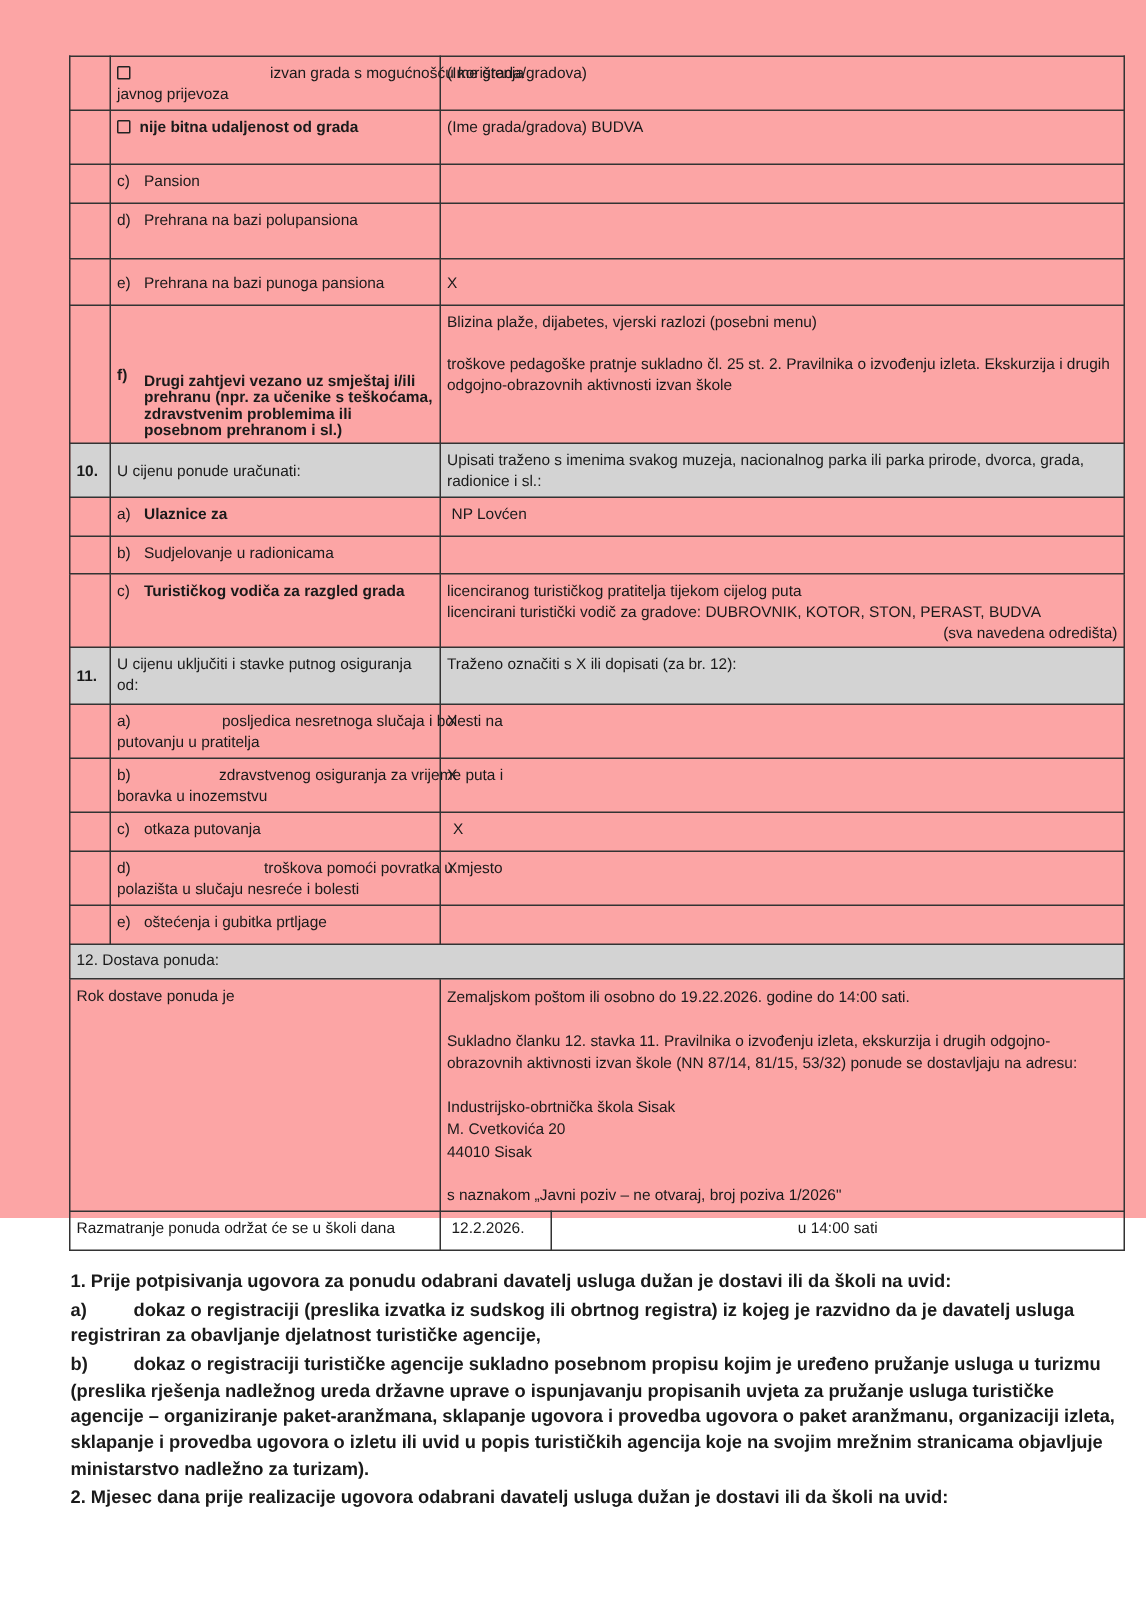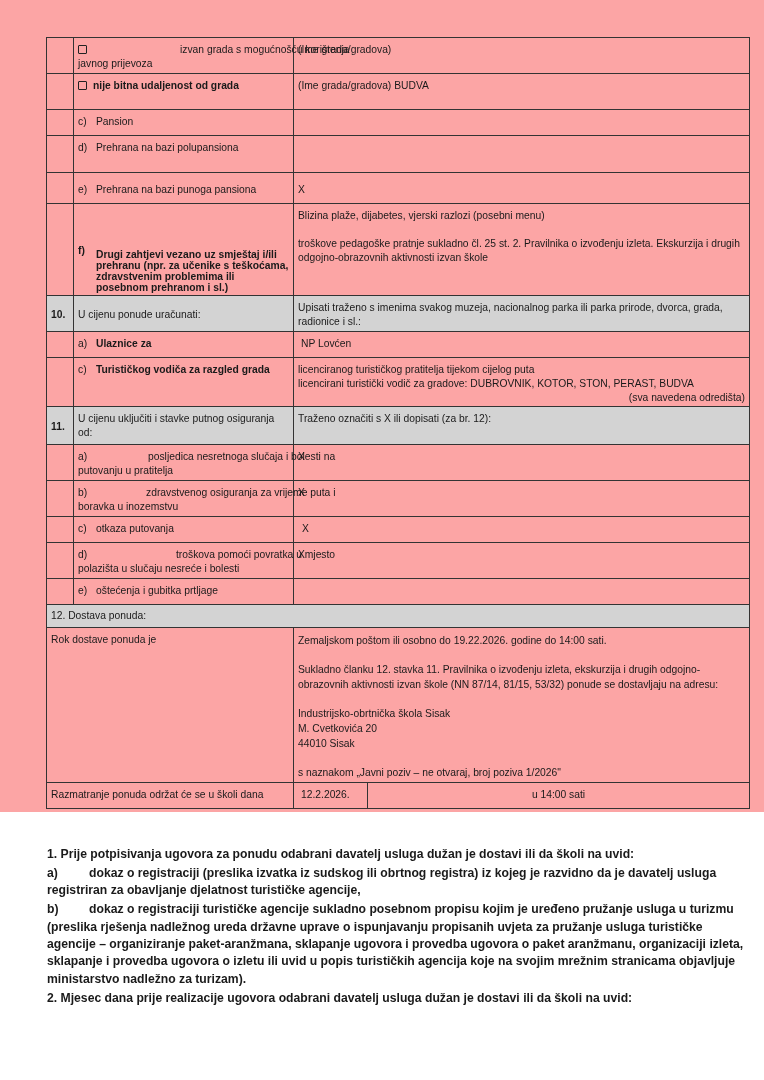--- a/index.html
+++ b/index.html
@@ -129,20 +129,27 @@
     </tr>
 
     <tr style="height:26px">
       <td></td>
       <td>
         <span class="lbl">a)</span><span class="bold">Ulaznice za</span>
       </td>
       <td colspan="2"><span style="padding-left:3px">NP Lovćen</span></td>
     </tr>
 
+    <tr style="height:25px">
+      <td></td>
+      <td>
+        <span class="lbl">b)</span><span>Sudjelovanje u radionicama</span>
+      </td>
+      <td colspan="2"><span></span></td>
+    </tr>
 
     <tr style="height:46px">
       <td></td>
       <td>
         <span class="lbl">c)</span><span class="bold">Turističkog vodiča za razgled grada</span>
       </td>
       <td colspan="2" style="padding-bottom:1px;">
         <div>licenciranog turističkog pratitelja tijekom cijelog puta</div>
         <div>licencirani turistički vodič za gradove: DUBROVNIK, KOTOR, STON, PERAST, BUDVA</div>
         <div class="right">(sva navedena odredišta)</div>

